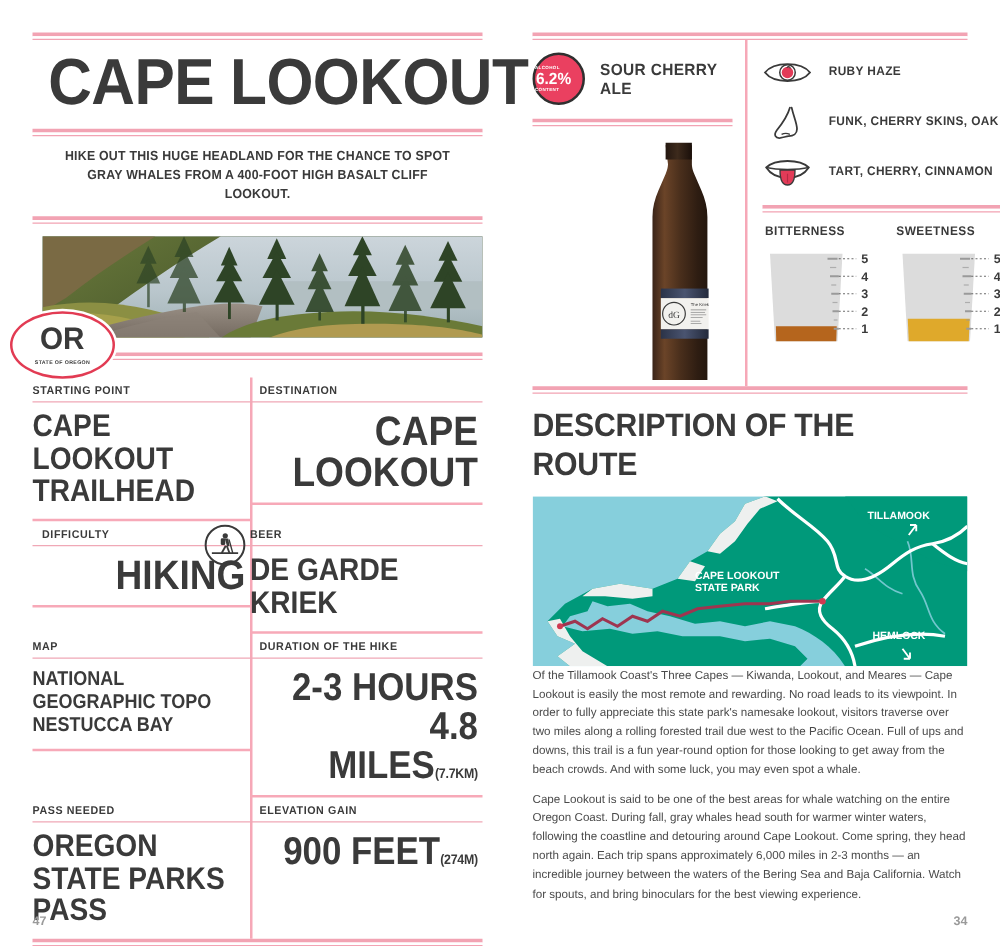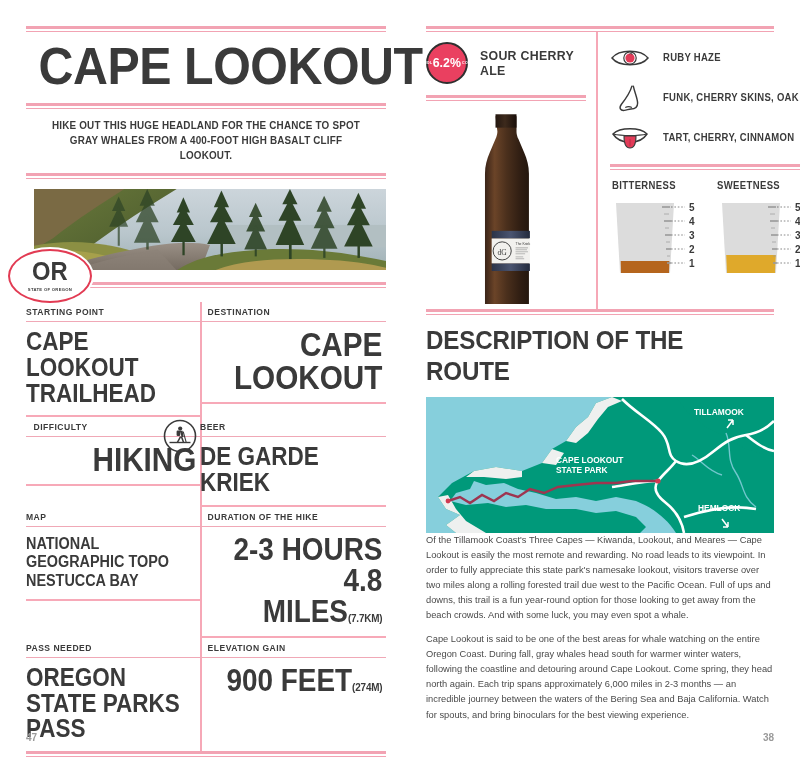--- a/index.html
+++ b/index.html
@@ -167,35 +167,35 @@
   .beer-left { padding-right: 10px; }
   .beer-right { padding-left: 14px; }
 
   .abv-row {
     display: flex; align-items: center; gap: 12px;
     padding: 10px 0 11px 0;
   }
   .abv-badge {
     width: 42px; height: 42px; border-radius: 50%;
     background: #ea4060; border: 2.5px solid #2f2f2f;
-    display: flex; flex-direction: row;
-    align-items: center; justify-content: center;
+    display: flex; flex-direction: column;
+    align-items: flex-start; justify-content: center;
     color: #fff; flex: 0 0 auto;
   }
   .abv-badge .t { font-size: 3.6px; font-weight: 700; letter-spacing: 0.3px; }
   .abv-badge .v { font-size: 13px; font-weight: 700; line-height: 1.05; transform: scaleX(0.95); }
   .abv-badge .b { font-size: 3.6px; font-weight: 700; letter-spacing: 0.3px; }
   .beer-name {
     font-weight: 700; font-size: 13px; letter-spacing: 0.3px;
     color: #3a3a3a; transform: scaleX(0.95); transform-origin: left center;
   }
 
   .bottle-area {
     height: 208px;
-    display: flex; align-items: center; justify-content: center;
+    display: flex; align-items: center; justify-content: flex-end;
     padding: 6px 0 4px 0;
   }
 
   .sense-list { padding: 6px 0 6px 0; }
   .sense-row {
     display: flex; align-items: center; gap: 13px;
     padding: 5px 0;
     min-height: 40px;
   }
   .sense-icon { width: 40px; flex: 0 0 40px; display:flex; align-items:center; justify-content:center;}
@@ -680,16 +680,16 @@
           <path d="M296,122 L302,130 M302,130 L302,125 M302,130 L297,130"></path>
         </g>
       </svg>
     </div>
 
     <div class="body-text">
       <p>Of the Tillamook Coast's Three Capes — Kiwanda, Lookout, and Meares — Cape Lookout is easily the most remote and rewarding. No road leads to its viewpoint. In order to fully appreciate this state park's namesake lookout, visitors traverse over two miles along a rolling forested trail due west to the Pacific Ocean. Full of ups and downs, this trail is a fun year-round option for those looking to get away from the beach crowds. And with some luck, you may even spot a whale.</p>
       <p>Cape Lookout is said to be one of the best areas for whale watching on the entire Oregon Coast. During fall, gray whales head south for warmer winter waters, following the coastline and detouring around Cape Lookout. Come spring, they head north again. Each trip spans approximately 6,000 miles in 2-3 months — an incredible journey between the waters of the Bering Sea and Baja California. Watch for spouts, and bring binoculars for the best viewing experience.</p>
     </div>
 
-    <div class="pagenum r">38</div>
+    <div class="pagenum r">34</div>
   </div>
 
 </div>
 
 </body></html>

